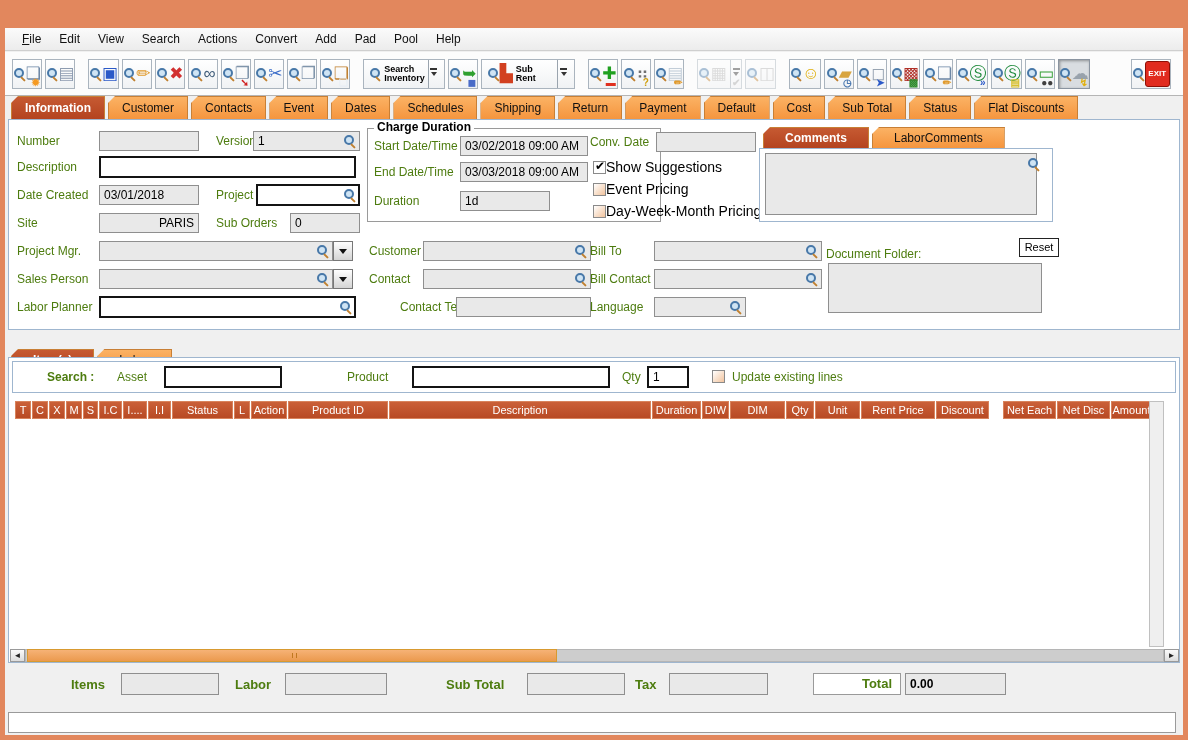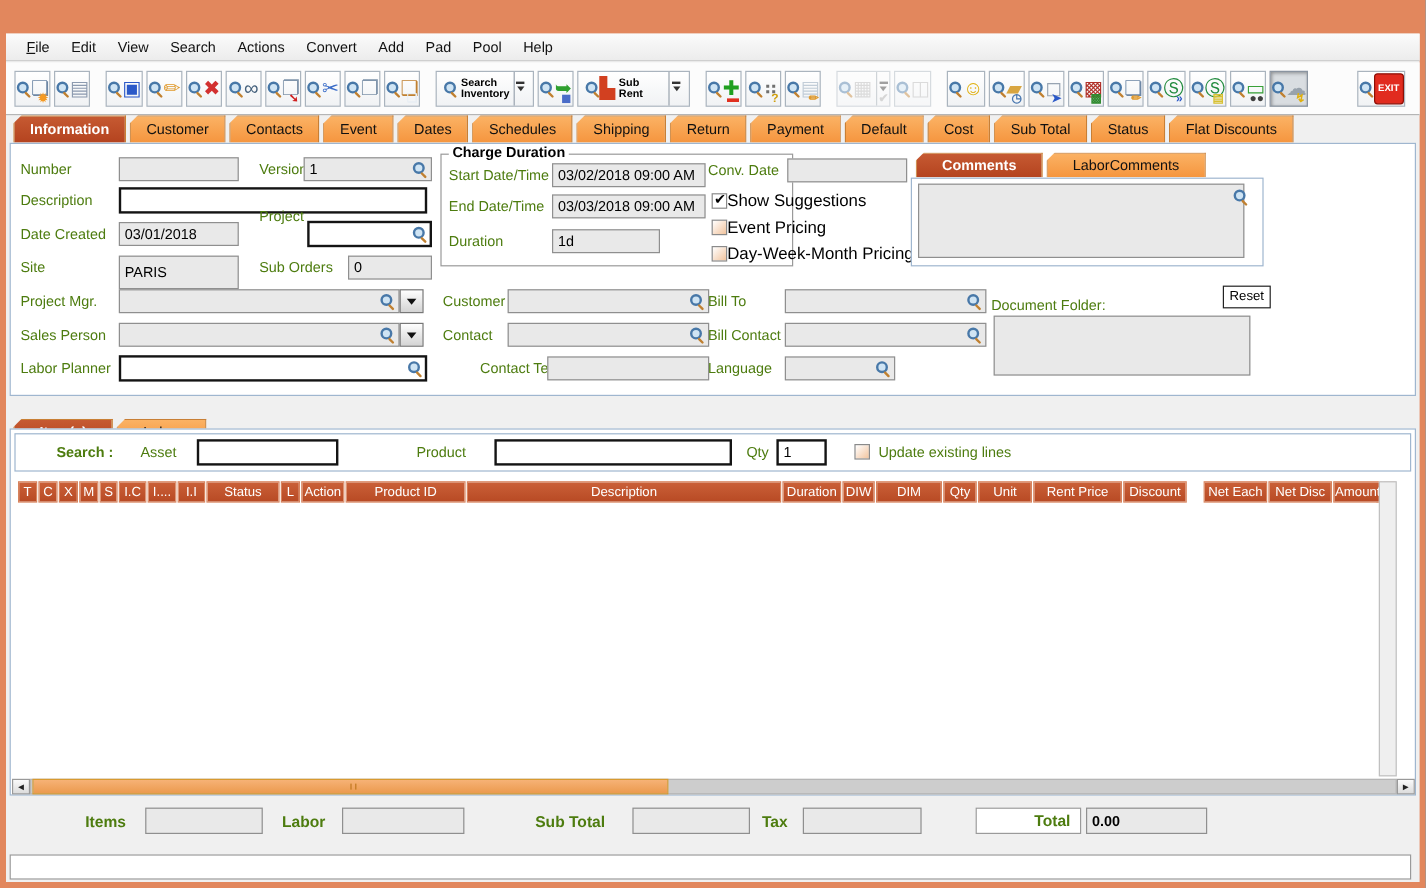--- a/index.html
+++ b/index.html
@@ -358,28 +358,28 @@
       <div class="wrap" style="left:244px;top:11px;width:107px;height:20px;">
         <input class="in dis" readonly="" value="1" style="">
         <span class="mag"></span>
       </div>
 
       <div class="lbl" style="left:8px;top:37px;">Description</div>
       <input class="in ed" style="left: 90px; top: 36px; width: 257px; height: 22px;" value="">
 
       <div class="lbl" style="left:8px;top:65px;">Date Created</div>
       <input class="in dis" style="left: 90px; top: 65px; width: 100px; height: 20px;" readonly="" value="03/01/2018">
-      <div class="lbl" style="left:207px;top:50px;">Project</div>
+      <div class="lbl" style="left:207px;top:65px;">Project</div>
       <div class="wrap" style="left:247px;top:64px;width:104px;height:22px;">
         <input class="in ed" value="" style="">
         <span class="mag"></span>
       </div>
 
       <div class="lbl" style="left:8px;top:93px;">Site</div>
-      <input class="in dis" style="left: 90px; top: 93px; width: 100px; height: 28px;" readonly="" value="PARIS">
+      <input class="in dis" style="left: 90px; top: 93px; width: 100px; height: 20px; text-align: right;" readonly="" value="PARIS">
       <div class="lbl" style="left:207px;top:93px;">Sub Orders</div>
       <input class="in dis" style="left: 281px; top: 93px; width: 70px; height: 20px;" readonly="" value="0">
 
       <div class="lbl" style="left:8px;top:121px;">Project Mgr.</div>
       <div class="wrap" style="left:90px;top:121px;width:234px;height:20px;">
         <input class="in dis" readonly="" value="" style="">
         <span class="mag"></span>
       </div>
       <div class="combo" style="left:324px;top:121px;width:20px;height:20px;"></div>
 

